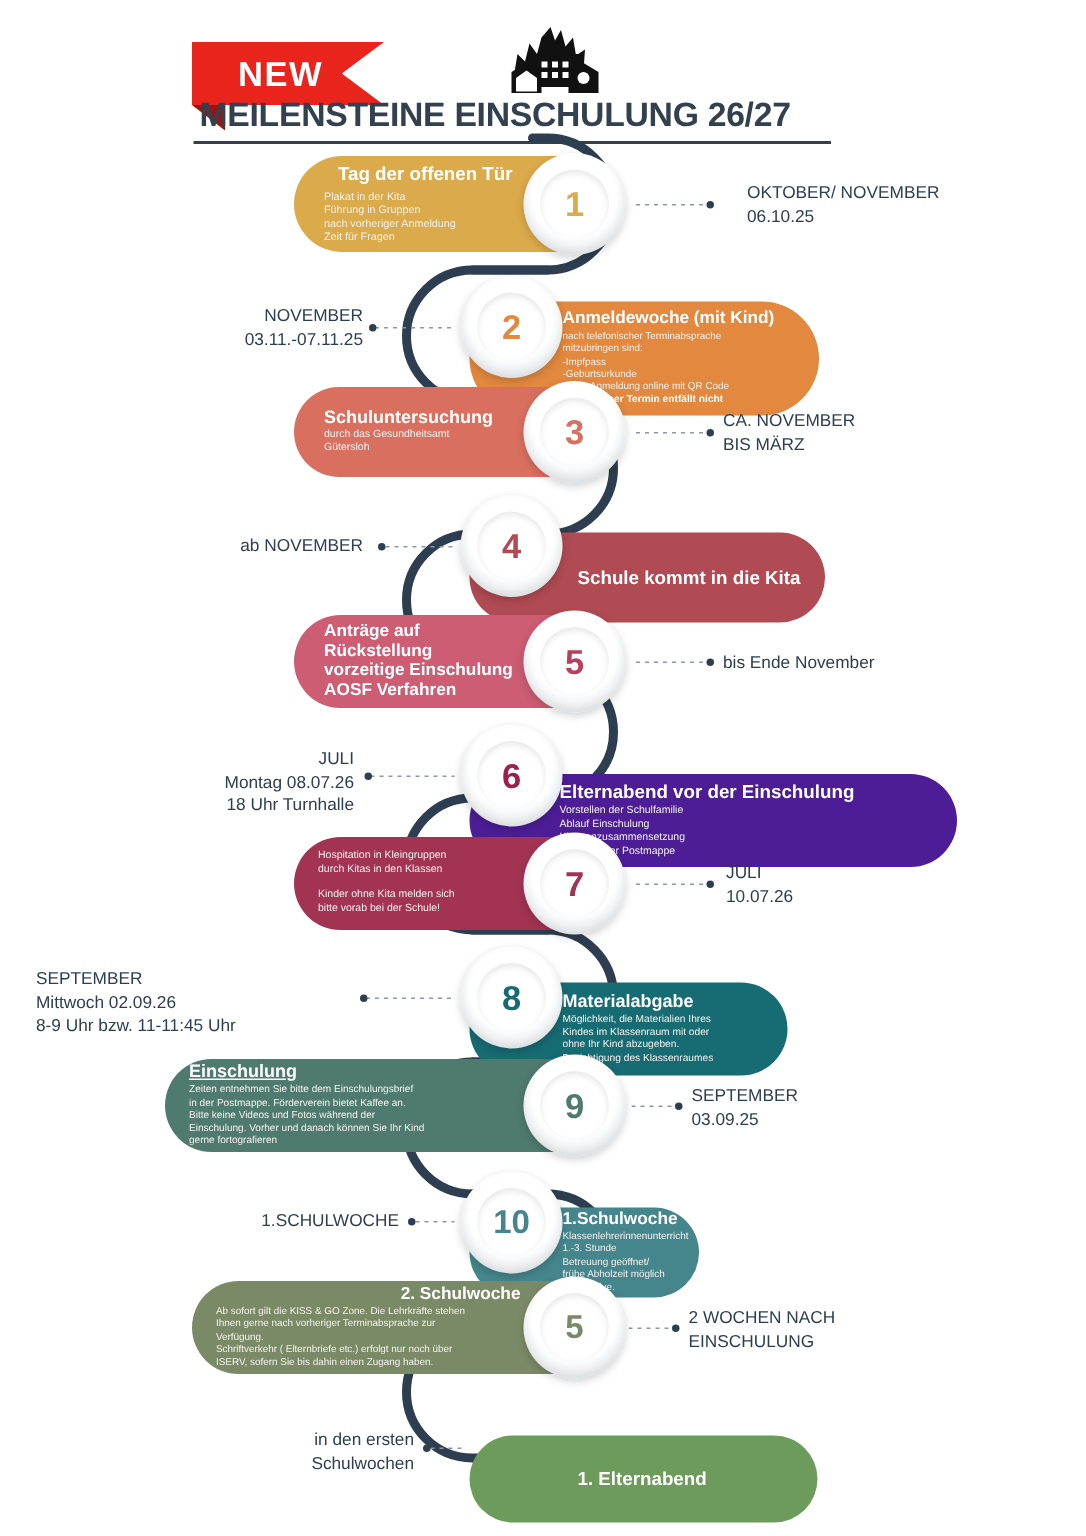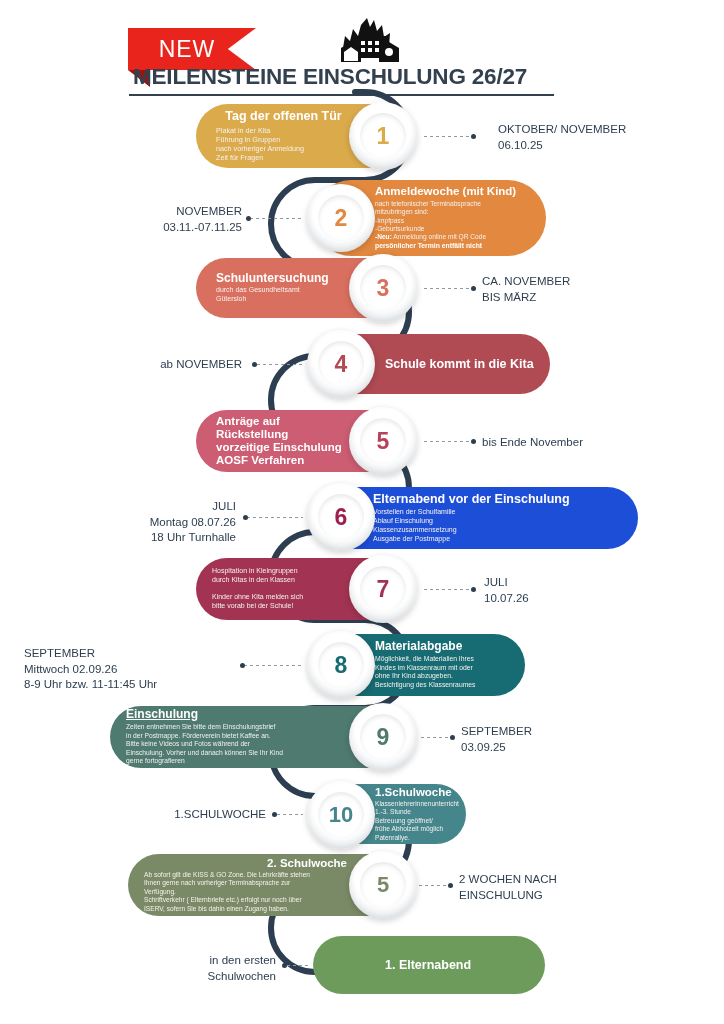--- a/index.html
+++ b/index.html
@@ -13,21 +13,21 @@
   
   .header{position:absolute;left:0;top:0;width:724px;height:100px;}
   .ribbon{
     position:absolute;left:128px;top:28px;width:128px;height:42px;
     background:#e8241c;
     clip-path:polygon(0 0,100% 0,78% 50%,100% 100%,0 100%);
   }
   .ribbon-label{
     position:absolute;left:128px;top:28px;width:118px;height:42px;
     display:flex;align-items:center;justify-content:center;
-    color:#ffffff;font-weight:normal;font-size:23px;letter-spacing:1px;
+    color:#ffffff;font-weight:bold;font-size:23px;letter-spacing:1px;
     font-family:"Liberation Sans",sans-serif;
   }
   .ribbon-fold{
     position:absolute;left:128px;top:70px;width:22px;height:17px;
     background:#9c1410;
     clip-path:polygon(0 0,100% 0,100% 100%);
   }
   .logo{position:absolute;left:337px;top:16px;width:66px;height:56px;}
   .main-title{
     position:absolute;left:133px;top:64px;width:470px;
@@ -42,21 +42,21 @@
   
   .spine{position:absolute;left:0;top:0;width:724px;height:1024px;pointer-events:none;}
 
   
   .row{position:absolute;left:0;width:724px;}
 
   .pill{
     position:absolute;border-radius:999px;box-sizing:border-box;
     display:flex;flex-direction:column;justify-content:center;
   }
-  .pill.right-text{align-items:flex-start;}
+  .pill.right-text{align-items:flex-start;margin-top:21px;}
   .pill-title{
     color:#ffffff;font-weight:bold;line-height:1.15;
   }
   .pill-body{
     color:#f4f1ee;line-height:1.28;
   }
   .pill-body b{color:#ffffff;}
 
   .circle{
     position:absolute;border-radius:50%;
@@ -222,21 +222,21 @@
     </div>
     <div class="circle" style="left:349px;top:-3px;width:68px;height:68px;">
       <span style="font-size:23px;color:#b8405c;">5</span>
     </div>
     <div class="dotline" style="left:424px;top:31px;width:48px;"></div>
     <div class="dot" style="left:471px;top:29px;"></div>
     <div class="dateblk l" style="left:482px;top:25px;font-size:11.5px;">bis Ende November</div>
   </div>
 
   <div class="row" style="top:486px;height:62px;">
-    <div class="pill right-text" style="left:313px;top:1px;width:325px;height:62px;background:#1d4ed8;padding:0 14px 0 60px;">
+    <div class="pill right-text" style="left:313px;top:9px;width:325px;height:62px;background:#4c1d95;padding:0 14px 0 60px;">
       <div class="pill-title" style="font-size:12.5px;margin-bottom:1px;">Elternabend vor der Einschulung</div>
       <div class="pill-body" style="font-size:7px;white-space:pre-line;">Vorstellen der Schulfamilie
 Ablauf Einschulung
 Klassenzusammensetzung
 Ausgabe der Postmappe</div>
     </div>
     <div class="circle" style="left:307px;top:-3px;width:68px;height:68px;">
       <span style="font-size:23px;color:#9b2050;">6</span>
     </div>
     <div class="dotline" style="left:247px;top:31px;width:56px;"></div>

